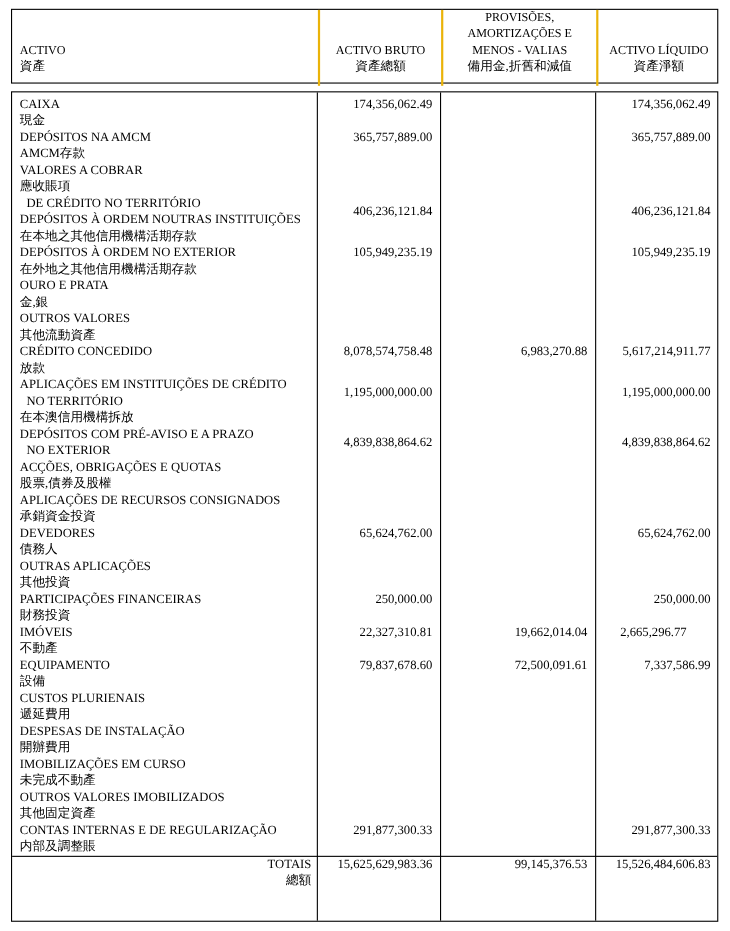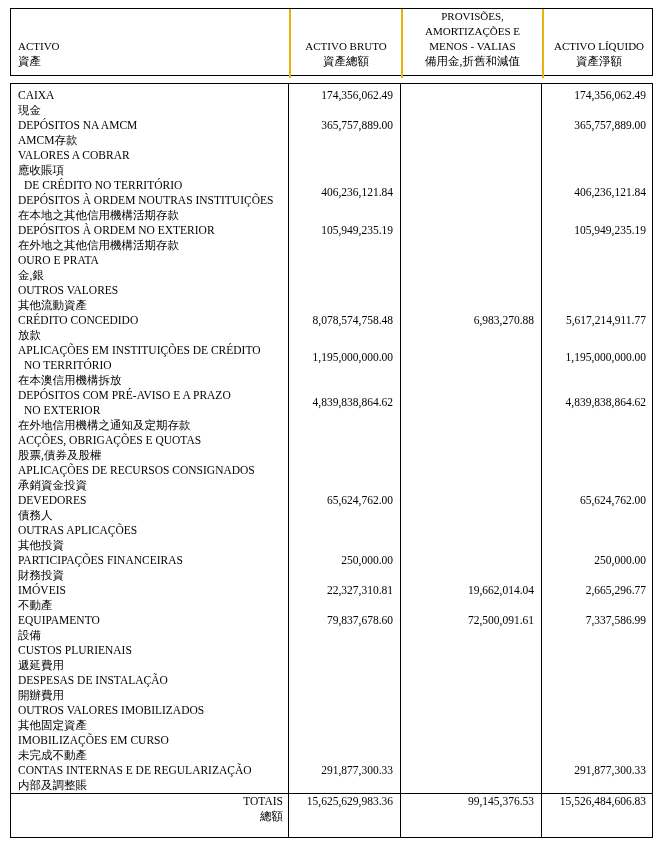--- a/index.html
+++ b/index.html
@@ -155,21 +155,20 @@
               <div class="cn-line">在本澳信用機構拆放</div>
             </div>
             <div class="val" style="padding-top: 7px;">1,195,000,000.00</div>
             <div class="val" style="padding-top: 7px;"></div>
             <div class="val" style="padding-top: 7px;">1,195,000,000.00</div>
           </div>
           <div class="row">
             <div class="label">
               <div class="pt-line">DEPÓSITOS COM PRÉ-AVISO E A PRAZO</div>
               <div class="pt-line cont">NO EXTERIOR</div>
-              <div class="cn-line">在外地信用機構之通知及定期存款</div>
             </div>
             <div class="val" style="padding-top: 7px;">4,839,838,864.62</div>
             <div class="val" style="padding-top: 7px;"></div>
             <div class="val" style="padding-top: 7px;">4,839,838,864.62</div>
           </div>
           <div class="row">
             <div class="label">
               <div class="pt-line">ACÇÕES, OBRIGAÇÕES E QUOTAS</div>
               <div class="cn-line">股票,債券及股權</div>
             </div>
@@ -213,21 +212,21 @@
             <div class="val" style="padding-top: 0px;"></div>
             <div class="val" style="padding-top: 0px;">250,000.00</div>
           </div>
           <div class="row">
             <div class="label">
               <div class="pt-line">IMÓVEIS</div>
               <div class="cn-line">不動產</div>
             </div>
             <div class="val" style="padding-top: 0px;">22,327,310.81</div>
             <div class="val" style="padding-top: 0px;">19,662,014.04</div>
-            <div class="val" style="padding-top: 0px;">2,665,296.77</div>
+            <div class="val" style="padding-top: 0px; text-align: center;">2,665,296.77</div>
           </div>
           <div class="row">
             <div class="label">
               <div class="pt-line">EQUIPAMENTO</div>
               <div class="cn-line">設備</div>
             </div>
             <div class="val" style="padding-top: 0px;">79,837,678.60</div>
             <div class="val" style="padding-top: 0px;">72,500,091.61</div>
             <div class="val" style="padding-top: 0px;">7,337,586.99</div>
           </div>
@@ -244,31 +243,31 @@
             <div class="label">
               <div class="pt-line">DESPESAS DE INSTALAÇÃO</div>
               <div class="cn-line">開辦費用</div>
             </div>
             <div class="val" style="padding-top: 0px;"></div>
             <div class="val" style="padding-top: 0px;"></div>
             <div class="val" style="padding-top: 0px;"></div>
           </div>
           <div class="row">
             <div class="label">
+              <div class="pt-line">IMOBILIZAÇÕES EM CURSO</div>
+              <div class="cn-line">未完成不動產</div>
+            </div>
+            <div class="val" style="padding-top: 0px;"></div>
+            <div class="val" style="padding-top: 0px;"></div>
+            <div class="val" style="padding-top: 0px;"></div>
+          </div>
+          <div class="row">
+            <div class="label">
               <div class="pt-line">OUTROS VALORES IMOBILIZADOS</div>
               <div class="cn-line">其他固定資產</div>
-            </div>
-            <div class="val" style="padding-top: 0px;"></div>
-            <div class="val" style="padding-top: 0px;"></div>
-            <div class="val" style="padding-top: 0px;"></div>
-          </div>
-          <div class="row">
-            <div class="label">
-              <div class="pt-line">IMOBILIZAÇÕES EM CURSO</div>
-              <div class="cn-line">未完成不動產</div>
             </div>
             <div class="val" style="padding-top: 0px;"></div>
             <div class="val" style="padding-top: 0px;"></div>
             <div class="val" style="padding-top: 0px;"></div>
           </div>
           <div class="row">
             <div class="label">
               <div class="pt-line">CONTAS INTERNAS E DE REGULARIZAÇÃO</div>
               <div class="cn-line">内部及調整賬</div>
             </div>

